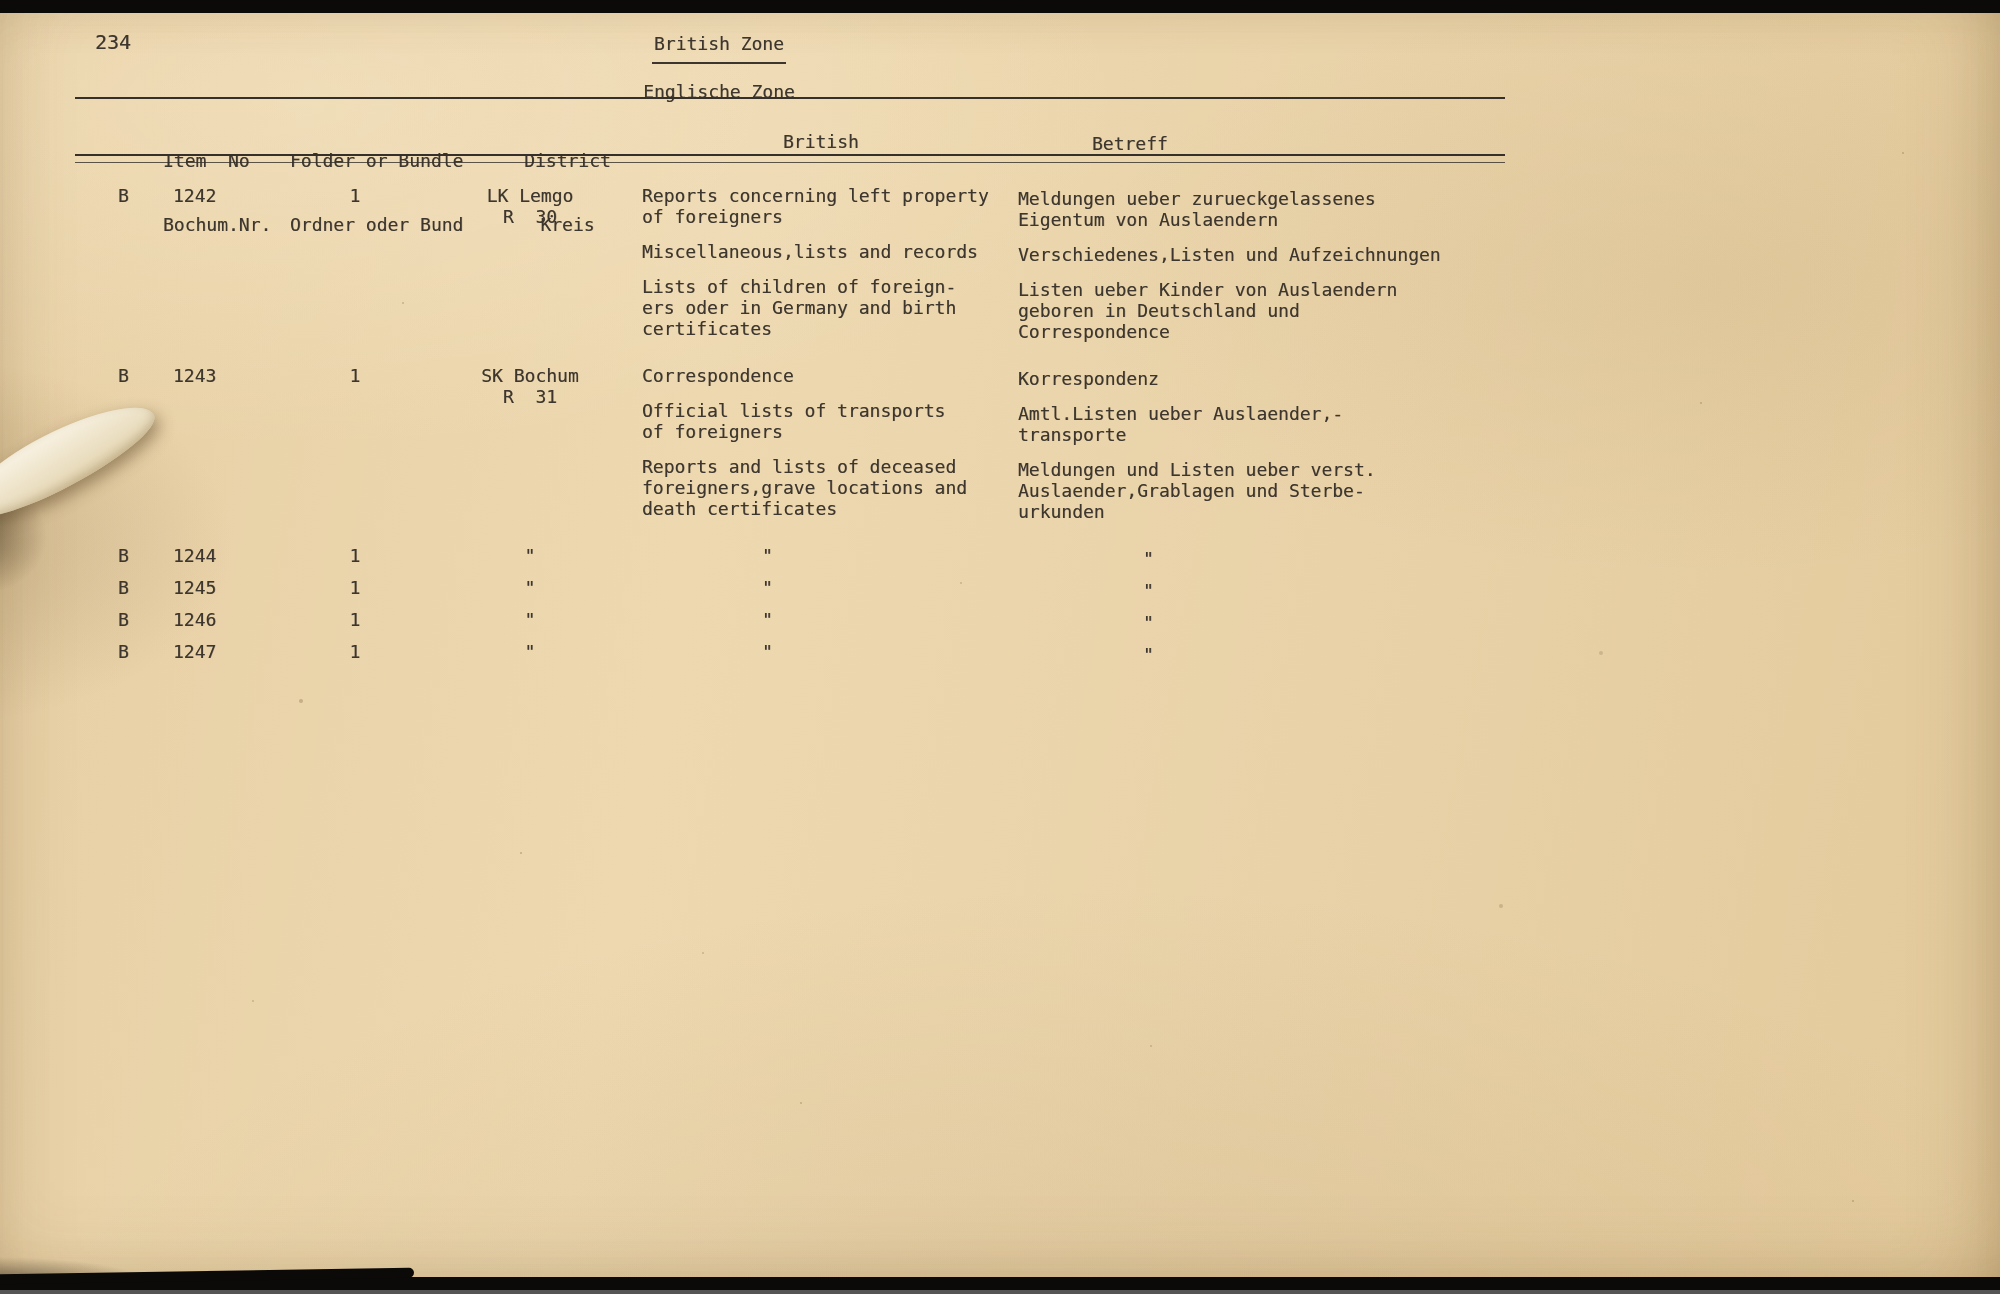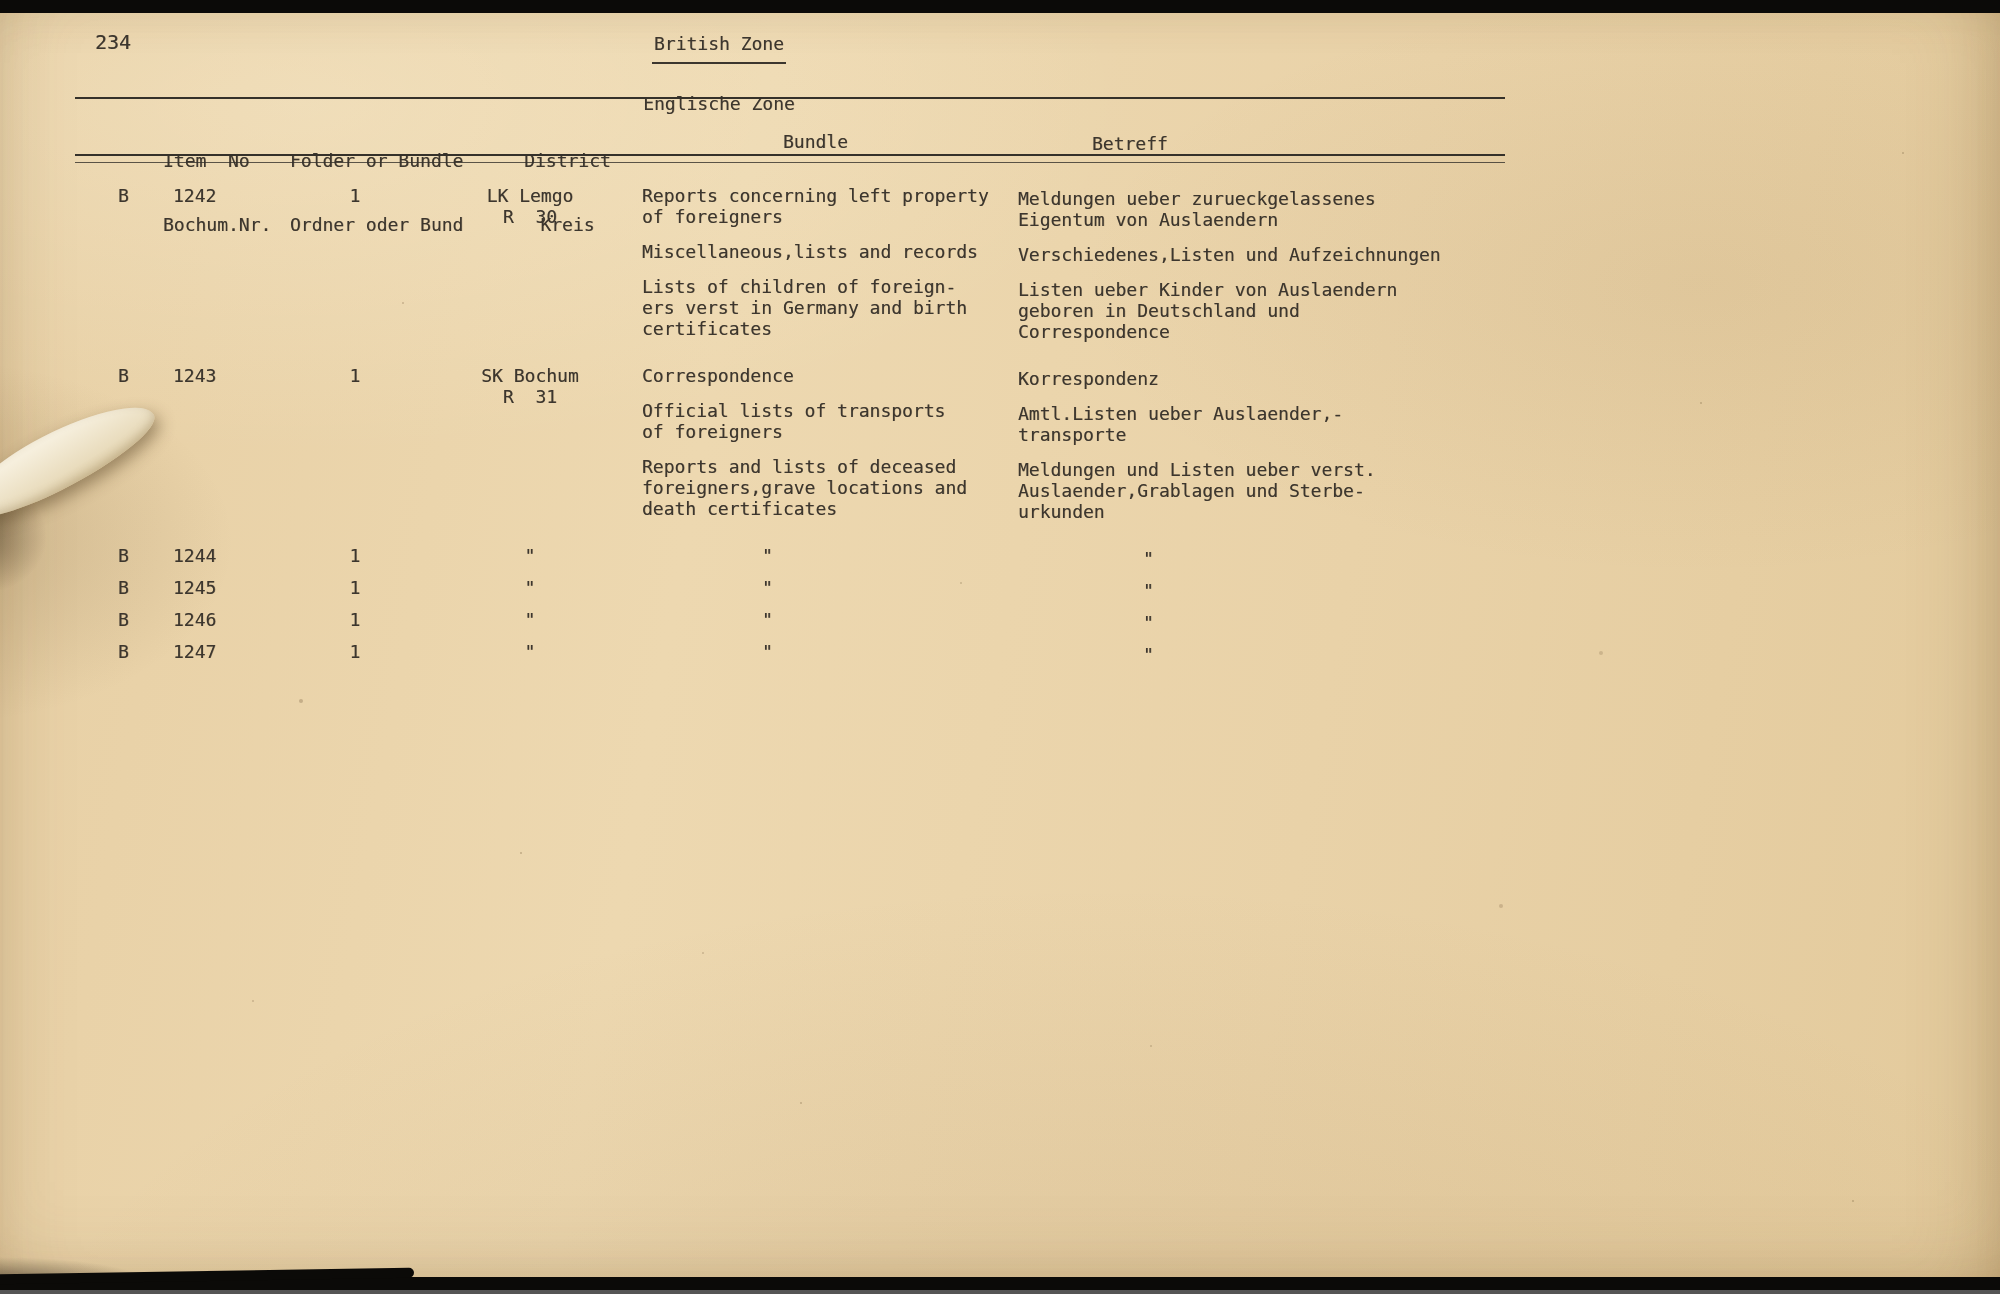--- a/index.html
+++ b/index.html
@@ -65,21 +65,21 @@
       252px 1000px 0 0 rgba(100,75,45,0.26), 1300px 252px 0 0 rgba(100,75,45,0.30),
       1600px 652px 0 1px rgba(100,75,45,0.20), 402px 302px 0 0 rgba(100,75,45,0.28),
       1902px 152px 0 0 rgba(100,75,45,0.30), 702px 952px 0 0 rgba(100,75,45,0.26),
       960px 582px 0 0 rgba(100,75,45,0.25), 1150px 1045px 0 0 rgba(100,75,45,0.25);
   }
 
   .page-number { position:absolute; left:95px; top:32px; font-size:20px; white-space:pre; }
 
   .title-block { position:absolute; left:0; top:33px; width:1438px; text-align:center; }
   .title-en { display:inline-block; border-bottom:2px solid #3c362e; padding:0 2px 8px 2px; }
-  .title-de { margin-top:29px; }
+  .title-de { margin-top:17px; }
 
   .rule-1 { position:absolute; left:75px; top:97px; width:1430px; height:2px; background:#35312a; }
   .rule-2 { position:absolute; left:75px; top:154px; width:1430px; height:6px;
             border-top:2.5px solid #35312a; border-bottom:1.5px solid rgba(53,49,42,0.8); }
 
   .header-band { position:absolute; left:0; top:108px; width:100%; height:48px; }
   .hdr { position:absolute; white-space:pre; }
   .hdr div { height:22px; }
   .hdr-item     { left:163px; }
   .hdr-folder   { left:290px; }
@@ -125,33 +125,33 @@
       <div>Bochum.Nr.</div>
     </div>
     <div class="hdr hdr-district">
       <div>District</div>
       <div>Kreis</div>
     </div>
     <div class="hdr hdr-folder">
       <div>Folder or Bundle</div>
       <div>Ordner oder Bund</div>
     </div>
-    <div class="hdr hdr-subject">Bundle</div>
+    <div class="hdr hdr-subject">British</div>
     <div class="hdr hdr-betreff">Betreff</div>
   </div>
 
   <div class="rule-2"></div>
 
   <div class="rows">
       <div class="row">
         <div class="cell cell-series">B</div>
         <div class="cell cell-item">1242</div>
         <div class="cell cell-folder">1</div>
         <div class="cell cell-district"><div>LK Lemgo</div><div>R  30</div></div>
-        <div class="cell cell-subject"><div class="entry"><div>Reports concerning left property</div><div>of foreigners</div></div><div class="entry"><div>Miscellaneous,lists and records</div></div><div class="entry"><div>Lists of children of foreign-</div><div>ers verst in Germany and birth</div><div>certificates</div></div></div>
+        <div class="cell cell-subject"><div class="entry"><div>Reports concerning left property</div><div>of foreigners</div></div><div class="entry"><div>Miscellaneous,lists and records</div></div><div class="entry"><div>Lists of children of foreign-</div><div>ers oder in Germany and birth</div><div>certificates</div></div></div>
         <div class="cell cell-betreff"><div class="entry"><div>Meldungen ueber zurueckgelassenes</div><div>Eigentum von Auslaendern</div></div><div class="entry"><div>Verschiedenes,Listen und Aufzeichnungen</div></div><div class="entry"><div>Listen ueber Kinder von Auslaendern</div><div>geboren in Deutschland und</div><div>Correspondence</div></div></div>
       </div>
       <div class="row">
         <div class="cell cell-series">B</div>
         <div class="cell cell-item">1243</div>
         <div class="cell cell-folder">1</div>
         <div class="cell cell-district"><div>SK Bochum</div><div>R  31</div></div>
         <div class="cell cell-subject"><div class="entry"><div>Correspondence</div></div><div class="entry"><div>Official lists of transports</div><div>of foreigners</div></div><div class="entry"><div>Reports and lists of deceased</div><div>foreigners,grave locations and</div><div>death certificates</div></div></div>
         <div class="cell cell-betreff"><div class="entry"><div>Korrespondenz</div></div><div class="entry"><div>Amtl.Listen ueber Auslaender,-</div><div>transporte</div></div><div class="entry"><div>Meldungen und Listen ueber verst.</div><div>Auslaender,Grablagen und Sterbe-</div><div>urkunden</div></div></div>
       </div>

